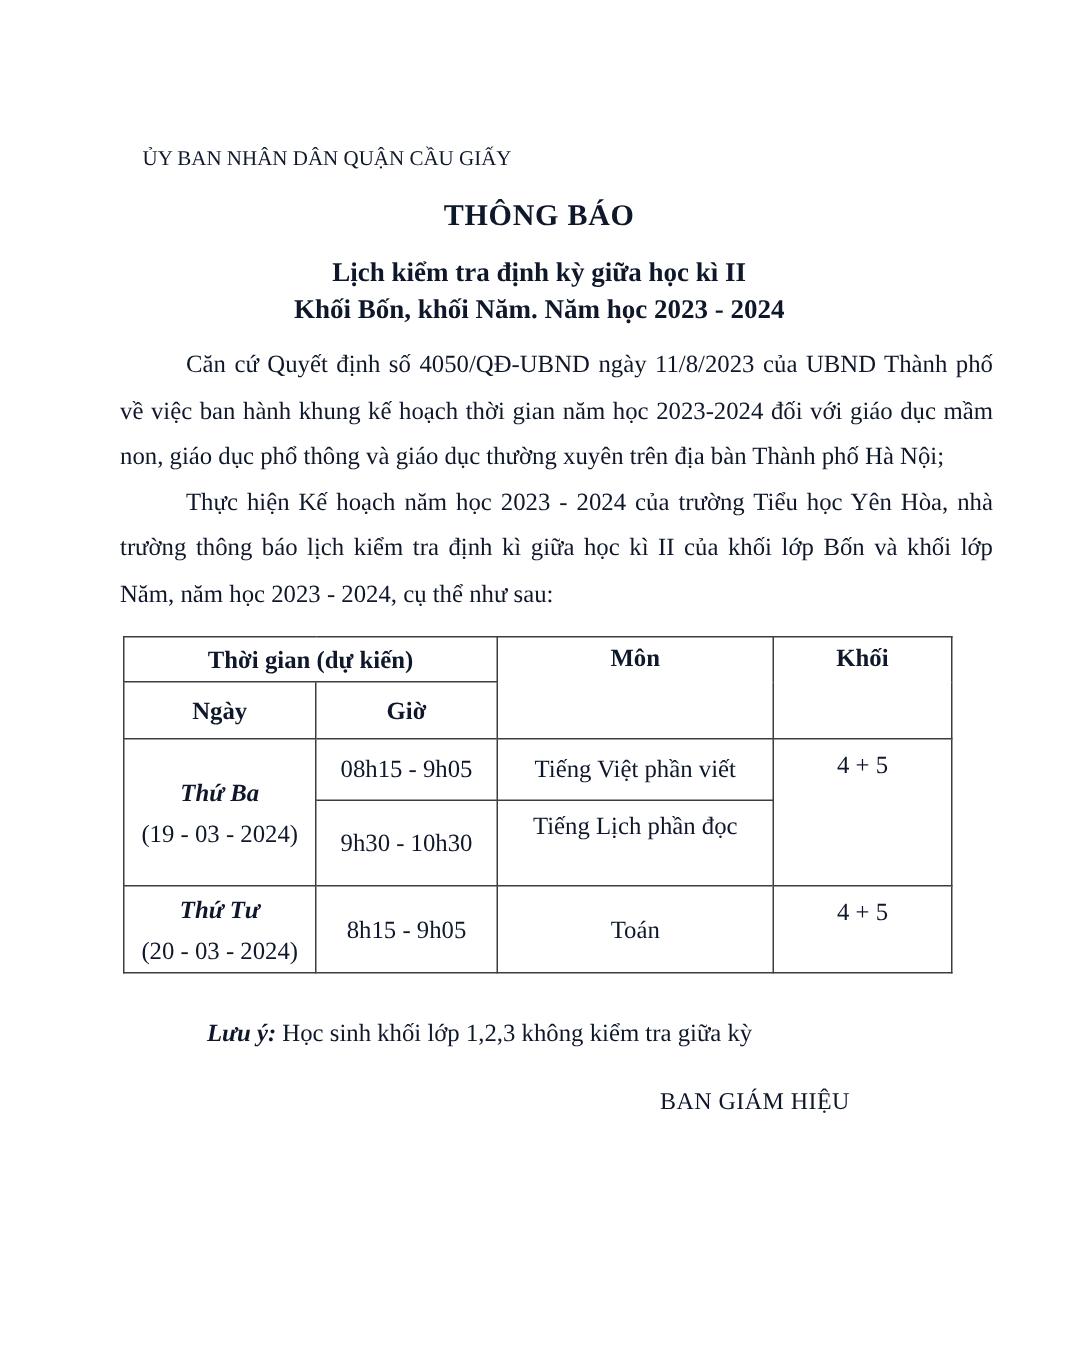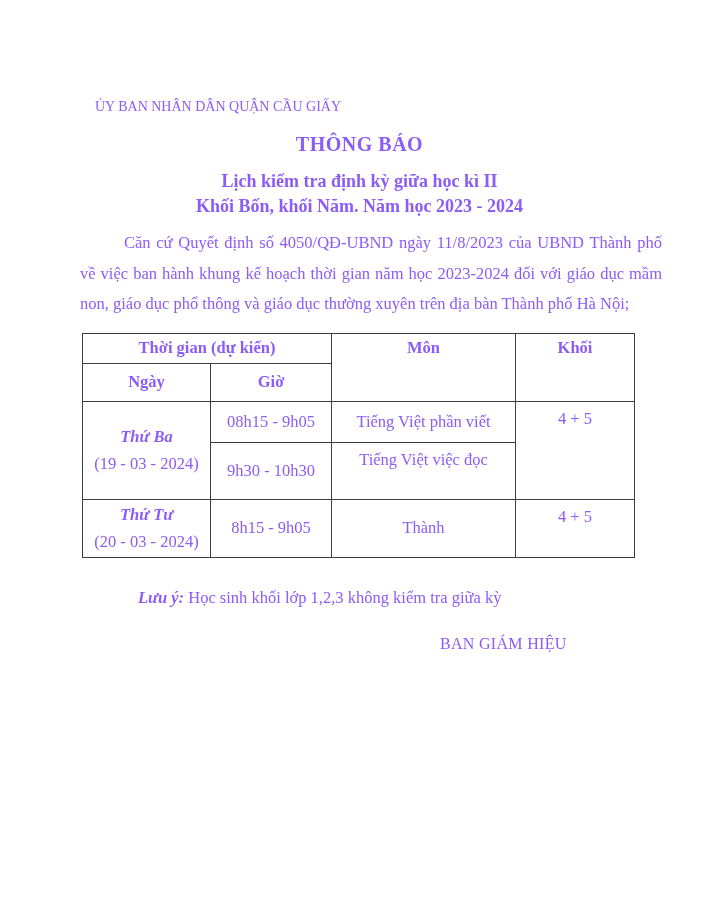--- a/index.html
+++ b/index.html
@@ -2,21 +2,21 @@
 <html lang="vi"><head>
 <meta charset="utf-8">
 <style>
   html, body { margin: 0; padding: 0; background: #e8e8e8; }
   .page {
     position: relative;
     width: 719px;
     height: 898px;
     margin: 0 auto;
     background: #ffffff;
-    color: #8b5cf6;
+    color: #0f172a;
     font-family: "Liberation Serif", "DejaVu Serif", serif;
     overflow: hidden;
   }
 
   
   .header-row {
     display: flex;
     padding-top: 95px;
   }
   .header-block { text-align: center; line-height: 23px; font-size: 14px; }
@@ -110,20 +110,21 @@
 
   <div class="doc-title">THÔNG BÁO</div>
 
   <div class="doc-subtitle">
     <div>Lịch kiểm tra định kỳ giữa học kì II</div>
     <div>Khối Bốn, khối Năm. Năm học 2023 - 2024</div>
   </div>
 
   <div class="body-text">
     <p>Căn cứ Quyết định số 4050/QĐ-UBND ngày 11/8/2023 của UBND Thành phố về việc ban hành khung kế hoạch thời gian năm học 2023-2024 đối với giáo dục mầm non, giáo dục phổ thông và giáo dục thường xuyên trên địa bàn Thành phố Hà Nội;</p>
+    <p>Thực hiện Kế hoạch năm học 2023 - 2024 của trường Tiểu học Yên Hòa, nhà trường thông báo lịch kiểm tra định kì giữa học kì II của khối lớp Bốn và khối lớp Năm, năm học 2023 - 2024, cụ thể như sau:</p>
   </div>
 
   <table class="schedule">
     <colgroup>
       <col style="width:128px">
       <col style="width:121px">
       <col style="width:184px">
       <col style="width:119px">
     </colgroup>
     <tbody>
@@ -140,29 +141,29 @@
         <td rowspan="2" class="v-mid">
           <span class="day-name">Thứ Ba</span>
           <span class="day-date">(19 - 03 - 2024)</span>
         </td>
         <td class="v-mid">08h15 - 9h05</td>
         <td class="v-mid">Tiếng Việt phần viết</td>
         <td rowspan="2" class="v-top">4 + 5</td>
       </tr>
       <tr class="row-b2">
         <td class="v-mid">9h30 - 10h30</td>
-        <td class="v-top">Tiếng Việt việc đọc</td>
+        <td class="v-top">Tiếng Lịch phần đọc</td>
       </tr>
       <tr class="row-b3">
         <td class="v-mid">
           <span class="day-name">Thứ Tư</span>
           <span class="day-date">(20 - 03 - 2024)</span>
         </td>
         <td class="v-mid">8h15 - 9h05</td>
-        <td class="v-mid">Thành</td>
+        <td class="v-mid">Toán</td>
         <td class="v-top">4 + 5</td>
       </tr>
     </tbody>
   </table>
 
   <div class="note">
     <span class="note-label">Lưu ý:</span><span> Học sinh khối lớp 1,2,3 không kiểm tra giữa kỳ</span>
   </div>
 
   <div class="signature">BAN GIÁM HIỆU</div>

